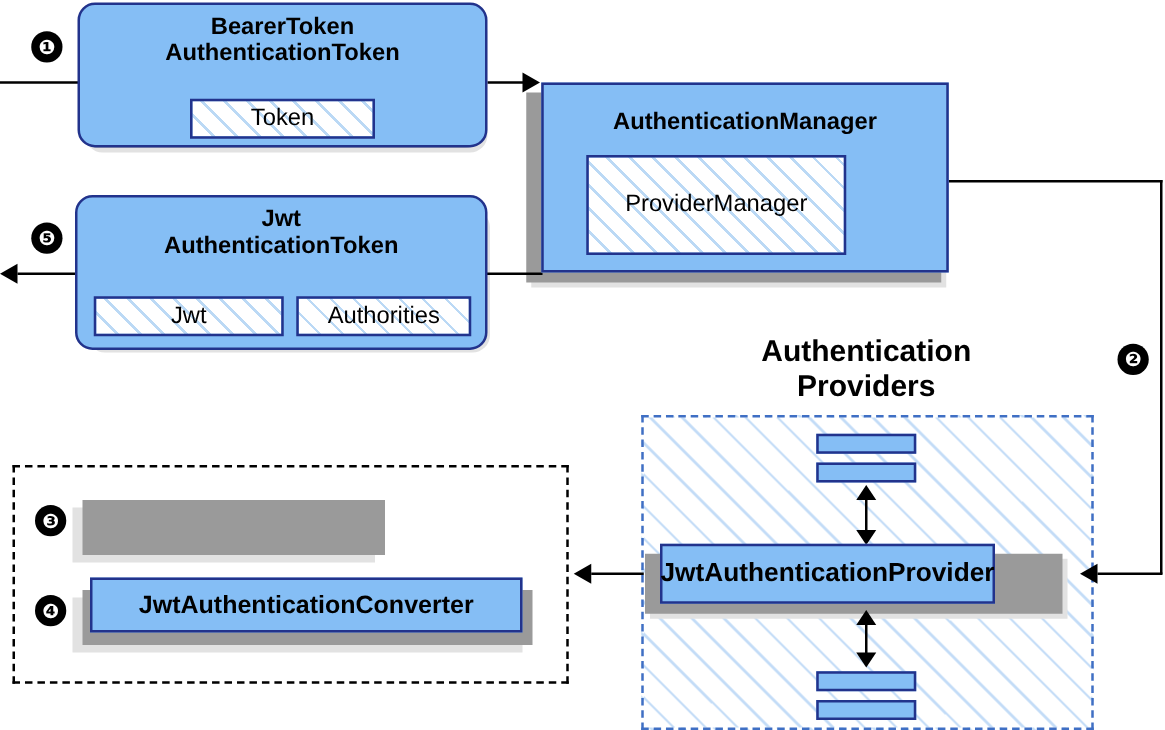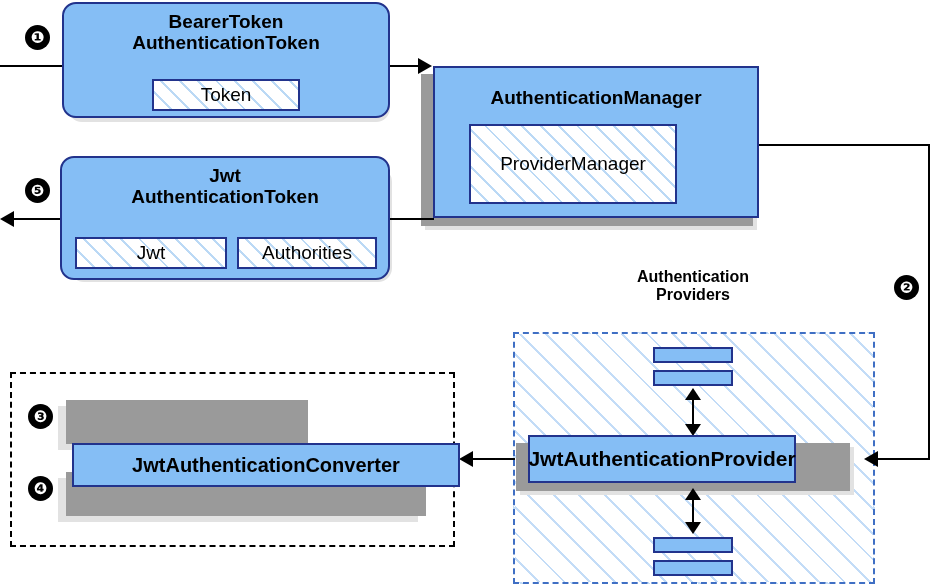--- a/index.html
+++ b/index.html
@@ -168,21 +168,21 @@
 
   <div class="ln lnh" style="left:759px;top:144px;width:171px;"></div>
   <div class="ln lnv" style="left:928px;top:144px;height:315px;"></div>
   <div class="ln lnh" style="left:878px;top:458px;width:52px;"></div>
   <div class="arw arw-l" style="left:864px;top:451px;"></div>
 
   <div class="bullet" style="left:894px;top:275px;">
     <span>❷</span>
   </div>
 
-  <div class="plaintitle" style="left:543px;top:268px;width:300px;font-size:16px;">Authentication
+  <div class="plaintitle" style="left:543px;top:268px;width:300px;font-size:24px;">Authentication
 Providers</div>
 
   <div class="dashbox blue" style="left:513px;top:332px;width:362px;height:252px;"></div>
 
   <div class="bar" style="left:653px;top:347px;width:80px;height:16px;"></div>
   <div class="bar" style="left:653px;top:370px;width:80px;height:16px;"></div>
 
   <div class="ln lnv" style="left:692px;top:392px;height:40px;"></div>
   <div class="arw arw-u" style="left:685px;top:388px;"></div>
   <div class="arw arw-d" style="left:685px;top:424px;"></div>
@@ -206,20 +206,20 @@
   <div class="dashbox black" style="left:10px;top:372px;width:445px;height:175px;"></div>
 
   <div class="shadow2" style="left:58px;top:406px;width:242px;height:44px;"></div>
   <div class="shadow1" style="left:66px;top:400px;width:242px;height:44px;"></div>
   <div class="bullet" style="left:28px;top:404px;">
     <span>❸</span>
   </div>
 
   <div class="shadow2" style="left:58px;top:478px;width:360px;height:44px;"></div>
   <div class="shadow1" style="left:66px;top:472px;width:360px;height:44px;"></div>
-  <div class="node" style="left:72px;top:443px;width:388px;height:44px;font-size:20px;">
+  <div class="node" style="left:72px;top:462px;width:346px;height:44px;font-size:20px;">
     <span>JwtAuthenticationConverter</span>
   </div>
   <div class="bullet" style="left:28px;top:476px;">
     <span>❹</span>
   </div>
 
 </div>
 
 </body></html>

